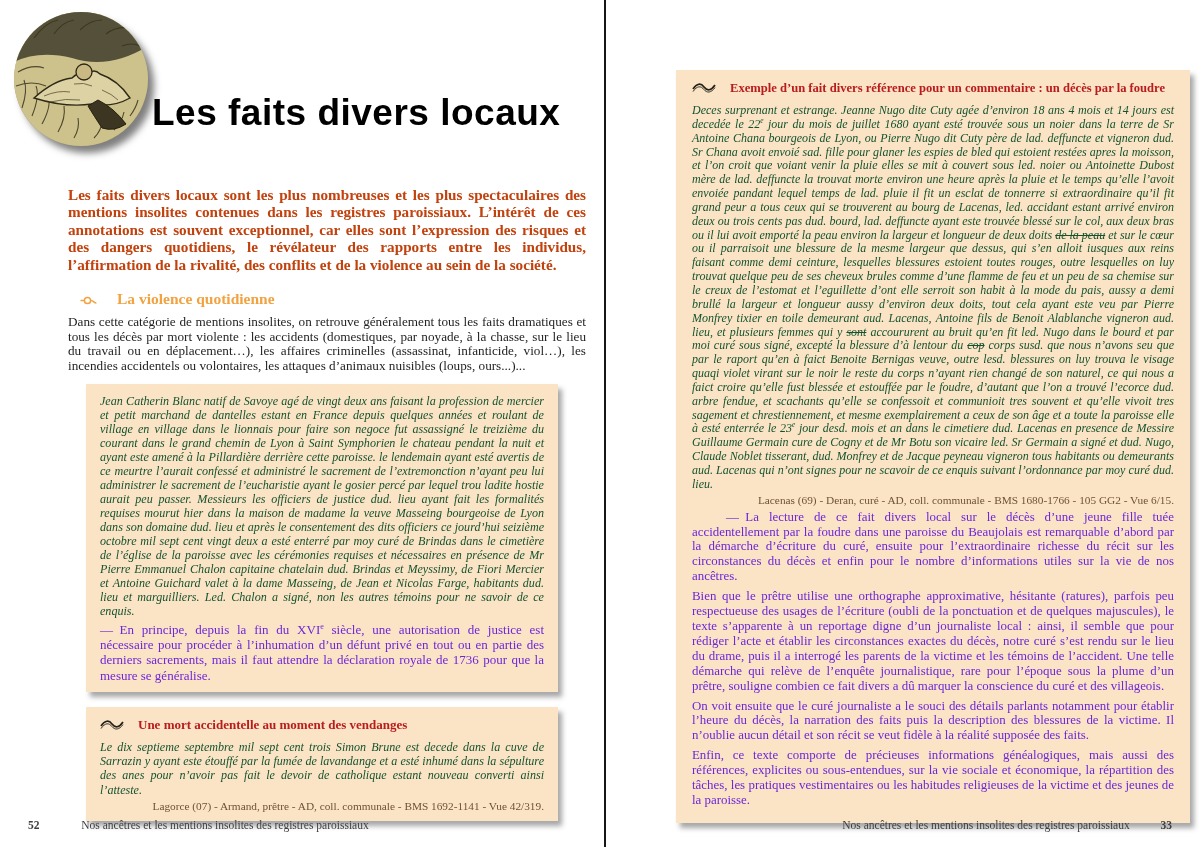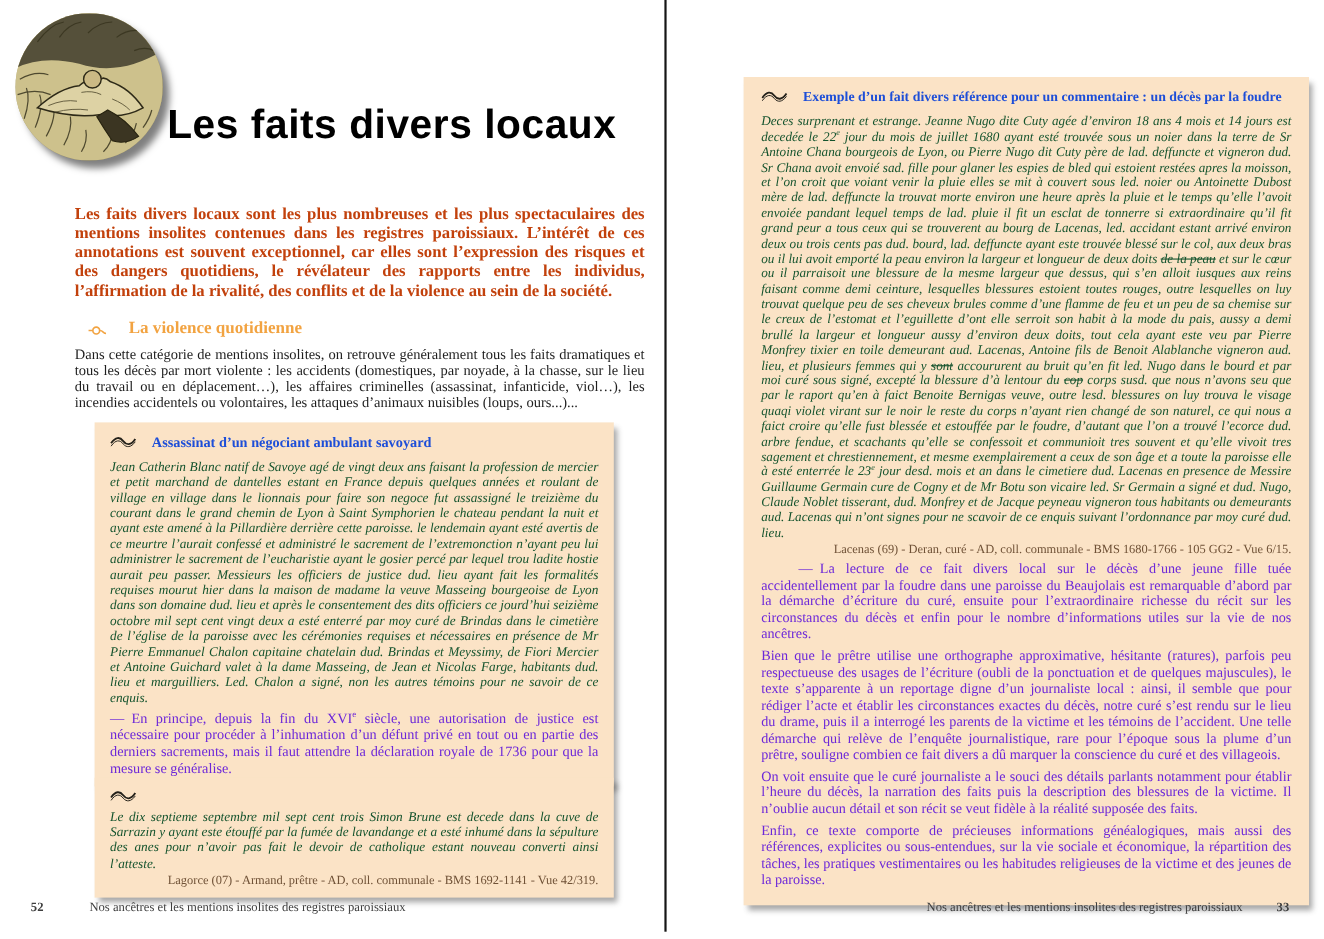--- a/index.html
+++ b/index.html
@@ -7,21 +7,21 @@
        -webkit-font-smoothing:antialiased;}
   .spread{position:relative;width:1204px;height:854px;background:#ffffff;overflow:hidden;}
   .divider{position:absolute;left:604px;top:0;width:2px;height:847px;background:#161616;}
 
   
   sup{font-size:0.62em;vertical-align:super;line-height:0;}
   s{text-decoration:line-through;}
   .record-box{position:absolute;background:#fbe3c6;box-shadow:4px 5px 5px rgba(60,60,60,0.45);
               box-sizing:border-box;}
   .record-head{display:flex;align-items:baseline;gap:14px;font-weight:bold;font-size:13px;
-               color:#1d4ed8;margin-bottom:7px;}
+               color:#b91c1c;margin-bottom:7px;}
   .swash{flex:0 0 auto;position:relative;top:1px;}
   .transcription{font-style:italic;text-align:justify;color:#14532d;}
   .source{text-align:right;color:#6f5136;margin-top:3px;}
   .comment{text-align:justify;color:#6d28d9;}
   .indent{text-indent:34px;}
   .footer{position:absolute;top:819px;height:16px;font-size:11.5px;color:#3e3e3e;}
   .pagenum{font-weight:bold;color:#3e3e3e;}
 
   
   .page-left{position:absolute;left:0;top:0;width:604px;height:854px;}
@@ -113,37 +113,31 @@
             <circle cx="7.5" cy="6.5" r="3.1"></circle>
           <path d="M11,6.5 c2.6,0 3,2.6 5.4,2.6"></path>
         </g>
       </svg>
       <span>La violence quotidienne</span>
     </div>
 
     <div class="section-body">Dans cette catégorie de mentions insolites, on retrouve généralement tous les faits dramatiques et tous les décès par mort violente : les accidents (domestiques, par noyade, à la chasse, sur le lieu du travail ou en déplacement…), les affaires criminelles (assassinat, infanticide, viol…), les incendies accidentels ou volontaires, les attaques d’animaux nuisibles (loups, ours...)...</div>
 
     <div class="record-box box1">
-      <div class="record-head">
-        <svg class="swash" width="24" height="11" viewBox="0 0 24 11">
-          <path d="M1,7 C5,1 9,1 12,5 C15,9 19,9 23,3" fill="none" stroke="#24211a" stroke-width="1.7"></path>
-          <path d="M1,9.6 C5,3.6 9,3.6 12,7.6 C15,11.2 19,11 23,5.6" fill="none" stroke="#24211a" stroke-width="0.9"></path>
-        </svg>
-        <span>Assassinat d’un négociant ambulant savoyard</span>
-      </div>
       <div class="transcription">Jean Catherin Blanc natif de Savoye agé de vingt deux ans faisant la profession de mercier et petit marchand de dantelles estant en France depuis quelques années et roulant de village en village dans le lionnais pour faire son negoce fut assassigné le treizième du courant dans le grand chemin de Lyon à Saint Symphorien le chateau pendant la nuit et ayant este amené à la Pillardière derrière cette paroisse. le lendemain ayant esté avertis de ce meurtre l’aurait confessé et administré le sacrement de l’extremonction n’ayant peu lui administrer le sacrement de l’eucharistie ayant le gosier percé par lequel trou ladite hostie aurait peu passer. Messieurs les officiers de justice dud. lieu ayant fait les formalités requises mourut hier dans la maison de madame la veuve Masseing bourgeoise de Lyon dans son domaine dud. lieu et après le consentement des dits officiers ce jourd’hui seizième octobre mil sept cent vingt deux a esté enterré par moy curé de Brindas dans le cimetière de l’église de la paroisse avec les cérémonies requises et nécessaires en présence de Mr Pierre Emmanuel Chalon capitaine chatelain dud. Brindas et Meyssimy, de Fiori Mercier et Antoine Guichard valet à la dame Masseing, de Jean et Nicolas Farge, habitants dud. lieu et marguilliers. Led. Chalon a signé, non les autres témoins pour ne savoir de ce enquis.</div>
       <div class="comment">— En principe, depuis la fin du XVI<sup>e</sup> siècle, une autorisation de justice est nécessaire pour procéder à l’inhumation d’un défunt privé en tout ou en partie des derniers sacrements, mais il faut attendre la déclaration royale de 1736 pour que la mesure se généralise.</div>
     </div>
 
     <div class="record-box box2">
       <div class="record-head">
         <svg class="swash" width="24" height="11" viewBox="0 0 24 11">
           <path d="M1,7 C5,1 9,1 12,5 C15,9 19,9 23,3" fill="none" stroke="#24211a" stroke-width="1.7"></path>
           <path d="M1,9.6 C5,3.6 9,3.6 12,7.6 C15,11.2 19,11 23,5.6" fill="none" stroke="#24211a" stroke-width="0.9"></path>
         </svg>
+        <span>Une mort accidentelle au moment des vendanges</span>
       </div>
       <div class="transcription">Le dix septieme septembre mil sept cent trois Simon Brune est decede dans la cuve de Sarrazin y ayant este étouffé par la fumée de lavandange et a esté inhumé dans la sépulture des anes pour n’avoir pas fait le devoir de catholique estant nouveau converti ainsi l’atteste.</div>
       <div class="source">Lagorce (07) - Armand, prêtre - AD, coll. communale - BMS 1692-1141 - Vue 42/319.</div>
     </div>
 
     <div class="footer footer-left">
       <span class="pagenum">52</span>
       <span class="footer-title">Nos ancêtres et les mentions insolites des registres paroissiaux</span>
     </div>
   </div>

